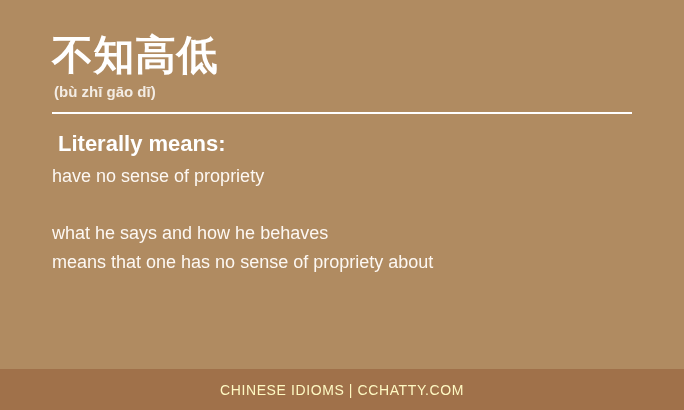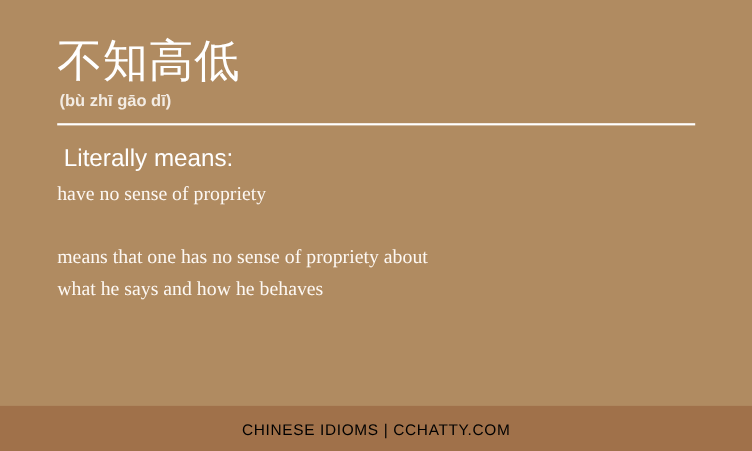--- a/index.html
+++ b/index.html
@@ -26,21 +26,21 @@
     right: 52px;
     bottom: 41px;
   }
   .title {
     position: absolute;
     left: 0;
     top: 30px;
     font-size: 41px;
     line-height: 50px;
     color: #ffffff;
-    font-weight: 400;
+    font-weight: 700;
     letter-spacing: 0.5px;
     white-space: nowrap;
   }
   .pinyin {
     position: absolute;
     left: 2px;
     top: 82px;
     font-size: 15px;
     line-height: 20px;
     color: #f3ece4;
@@ -63,50 +63,49 @@
   .section-literal {
     top: 129px;
   }
   .section-actual {
     top: 219px;
   }
   .section-heading {
     font-size: 22px;
     line-height: 29px;
     color: #ffffff;
-    font-weight: 400;
+    font-weight: 700;
     margin: 0 0 4px 6px;
     white-space: nowrap;
   }
   .section-body {
     font-size: 18px;
     line-height: 29px;
     color: #fdf8f3;
     font-weight: 400;
     margin: 0;
-    font-family: Liberation Serif, serif;
   }
   .section-body .line {
     white-space: nowrap;
   }
   .footer {
     position: absolute;
     left: 0;
     right: 0;
     bottom: 0;
     height: 41px;
     background: #a0714a;
     display: flex;
     align-items: center;
     justify-content: center;
   }
   .footer-text {
     font-size: 14px;
     letter-spacing: 0.6px;
-    color: #000000;
+    color: #fef9c3;
     font-weight: 400;
     white-space: nowrap;
   }
 </style>
 </head>
 <body>
 
 <div class="card">
 
   <div class="content">
@@ -119,22 +118,22 @@
 
     <div class="section section-literal">
       <div class="section-heading">Literally means:</div>
       <div class="section-body">
         <div class="line">have no sense of propriety</div>
       </div>
     </div>
 
     <div class="section section-actual">
       <div class="section-body">
+        <div class="line">what he says and how he behaves</div>
         <div class="line">means that one has no sense of propriety about</div>
-        <div class="line">what he says and how he behaves</div>
       </div>
     </div>
 
   </div>
 
   <div class="footer">
     <div class="footer-text">CHINESE IDIOMS | CCHATTY.COM</div>
   </div>
 
 </div>

